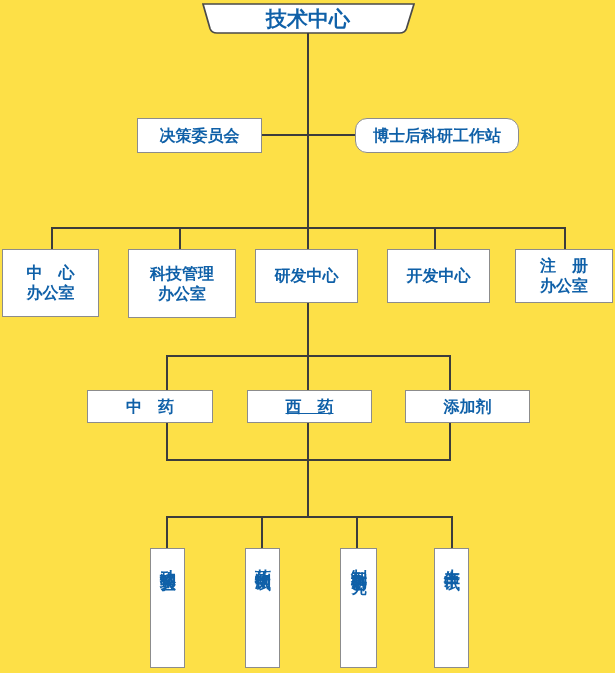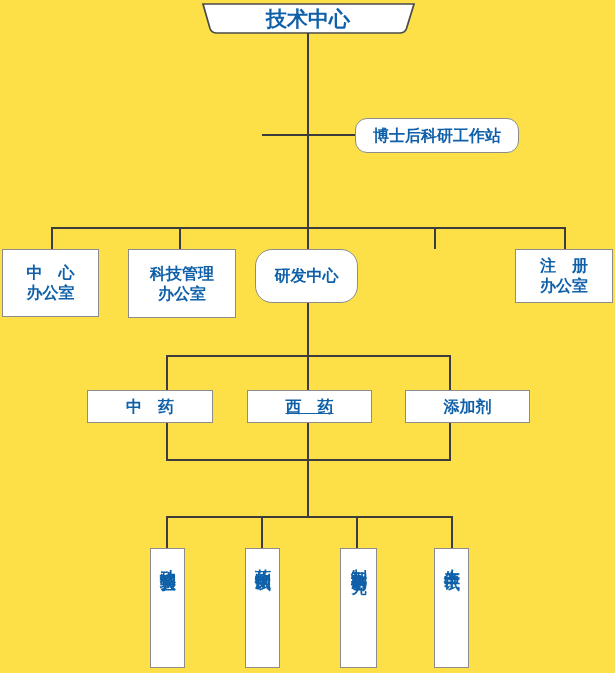--- a/index.html
+++ b/index.html
@@ -93,27 +93,29 @@
 
     <path d="M 167 517 H 452" stroke="#3c3c3c" stroke-width="2" fill="none"></path>
     <path d="M 167 516 V 549" stroke="#3c3c3c" stroke-width="2" fill="none"></path>
     <path d="M 262 517 V 549" stroke="#3c3c3c" stroke-width="2" fill="none"></path>
     <path d="M 357 517 V 549" stroke="#3c3c3c" stroke-width="2" fill="none"></path>
     <path d="M 452 516 V 549" stroke="#3c3c3c" stroke-width="2" fill="none"></path>
   </svg>
 
   <div class="root-label">技术中心</div>
 
+  <div class="node" style="left:137px; top:118px; width:125px; height:35px;">决策委员会</div>
   <div class="node" style="left:355px; top:118px; width:164px; height:35px;border-radius:12px;">博士后科研工作站</div>
 
   <div class="node" style="left:2px; top:249px; width:97px; height:68px;">中　心
 办公室</div>
   <div class="node" style="left:128px; top:249px; width:108px; height:69px;">科技管理
 办公室</div>
-  <div class="node" style="left:255px; top:249px; width:103px; height:54px;border-radius:17px;">研发中心</div>
+  <div class="node" style="left:255px; top:249px; width:103px; height:54px;">研发中心</div>
+  <div class="node" style="left:387px; top:249px; width:103px; height:54px;">开发中心</div>
   <div class="node" style="left:515px; top:249px; width:98px; height:54px;">注　册
 办公室</div>
 
   <div class="node" style="left:87px; top:390px; width:126px; height:33px;">中　药</div>
   <div class="node" style="left:247px; top:390px; width:125px; height:33px;text-decoration:underline;">西　药</div>
   <div class="node" style="left:405px; top:390px; width:125px; height:33px;">添加剂</div>
 
   <div class="vnode" style="left:150px; top:548px; width:35px; height:120px;">动物实验</div>
   <div class="vnode" style="left:245px; top:548px; width:35px; height:120px;">药物测试</div>
   <div class="vnode" style="left:340px; top:548px; width:37px; height:120px;">制剂工艺研究</div>

